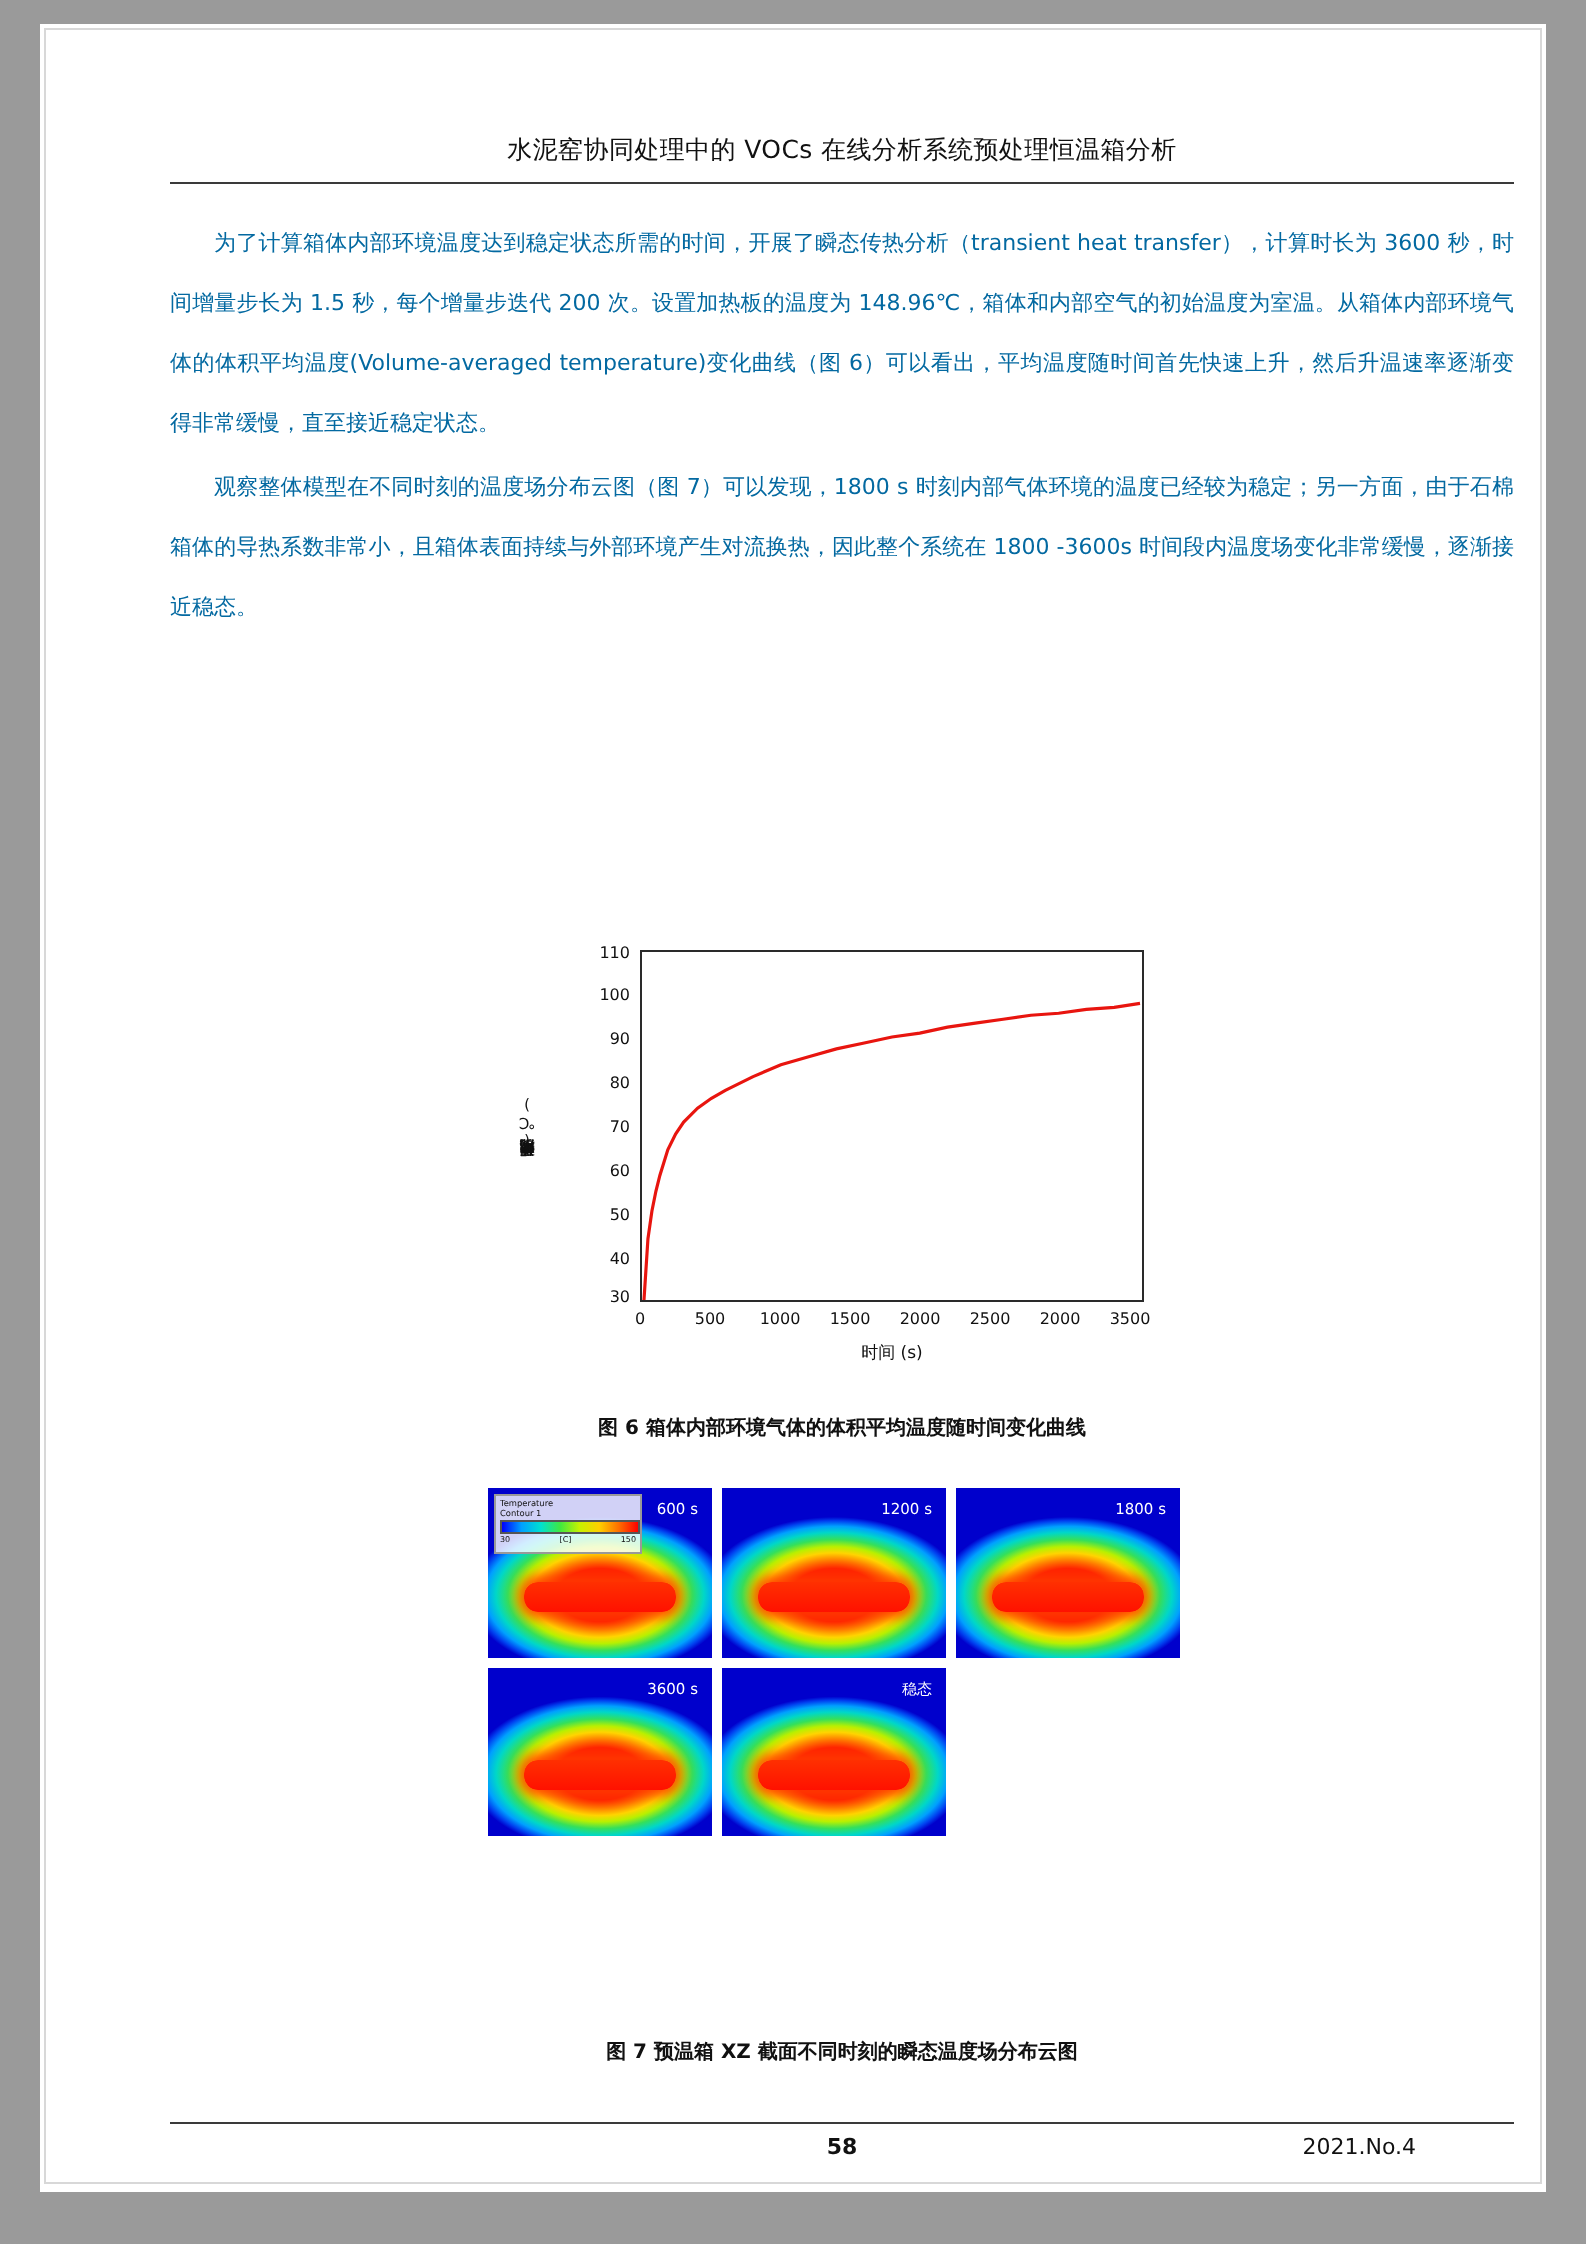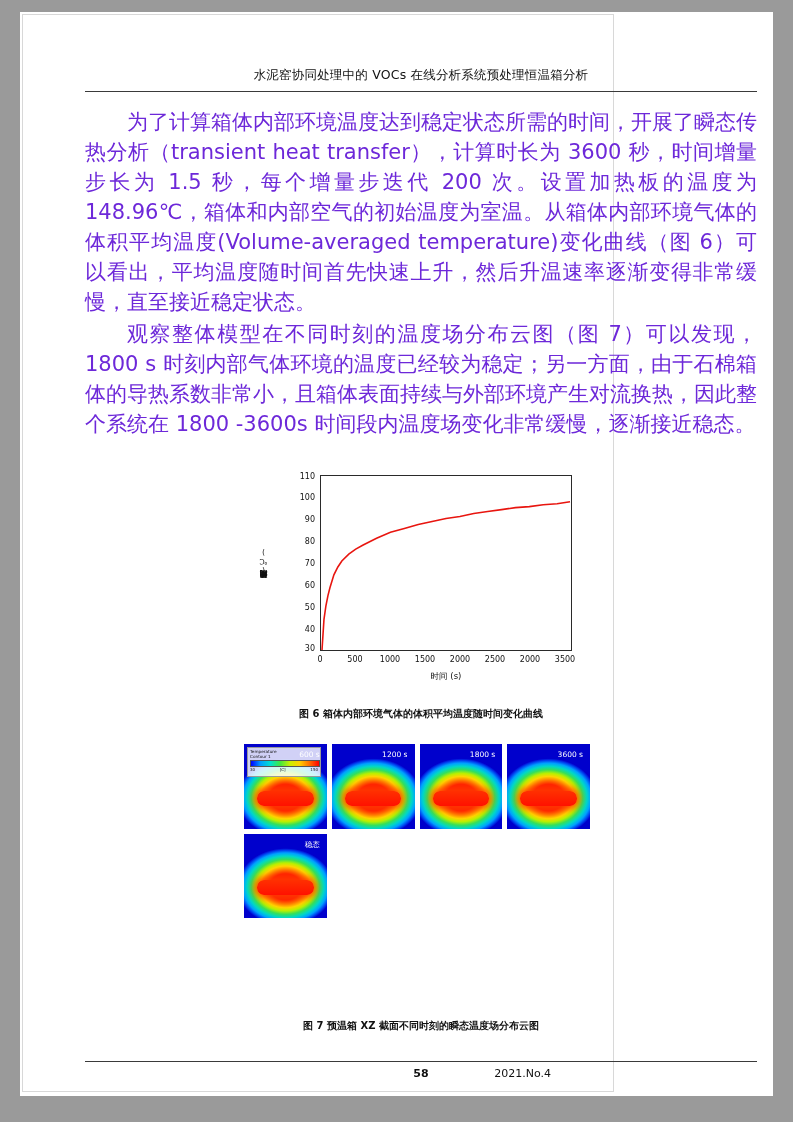--- a/index.html
+++ b/index.html
@@ -16,21 +16,21 @@
     height: 1122px;
     background: #ffffff;
     margin: 0 auto;
     overflow: hidden;
     box-sizing: border-box;
   }
   .sheet {
     position: absolute;
     left: 22px;
     top: 14px;
-    width: 592px;
+    width: 749px;
     height: 1078px;
     border: 1px solid #d8d8d8;
     box-sizing: border-box;
     background: #fff;
   }
   
   .header {
     position: absolute;
     left: 62px;
     top: 52px;
@@ -49,23 +49,23 @@
     border-top: 1px solid #3a3a3a;
   }
   
   .body-text {
     position: absolute;
     left: 62px;
     top: 92px;
     width: 672px;
   }
   .para {
-    font-size: 21px;
+    font-size: 11px;
     line-height: 30px;
-    color: #6d28d9;
+    color: #0369a1;
     text-align: justify;
     text-justify: inter-ideograph;
     margin: 0 0 2px 0;
     text-indent: 2em;
     font-family: "DejaVu Sans", sans-serif;
   }
   
   .fig6-wrap {
     position: absolute;
     left: 62px;
@@ -156,21 +156,21 @@
   #cap6 { top: 692px; }
   #cap7 { top: 1004px; }
   
   .fig7-grid {
     position: absolute;
     left: 220px;
     top: 728px;
     width: 348px;
     height: 266px;
     display: grid;
-    grid-template-columns: 1fr 1fr 1fr 1fr;
+    grid-template-columns: 1fr 1fr 1fr;
     grid-template-rows: 1fr 1fr 1fr;
     gap: 3px;
     background: #ffffff;
   }
   .cfd-cell {
     position: relative;
     background: #0000bb;
     overflow: hidden;
     border: 1px solid #ffffff;
     box-sizing: border-box;

